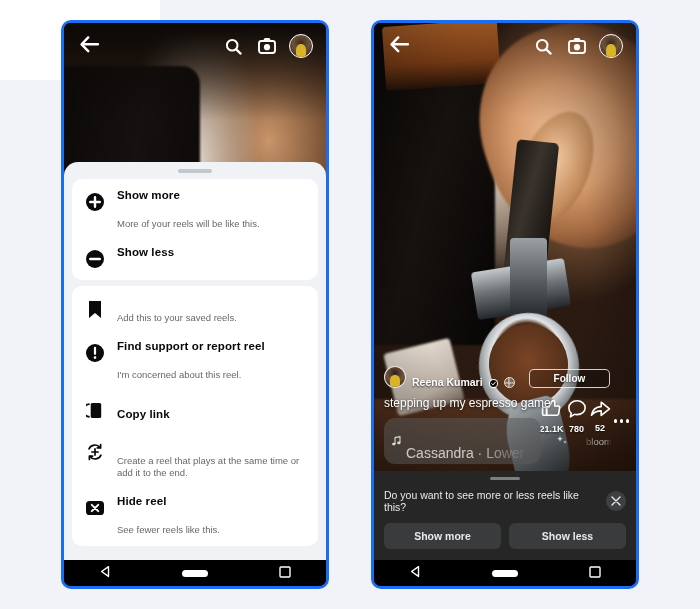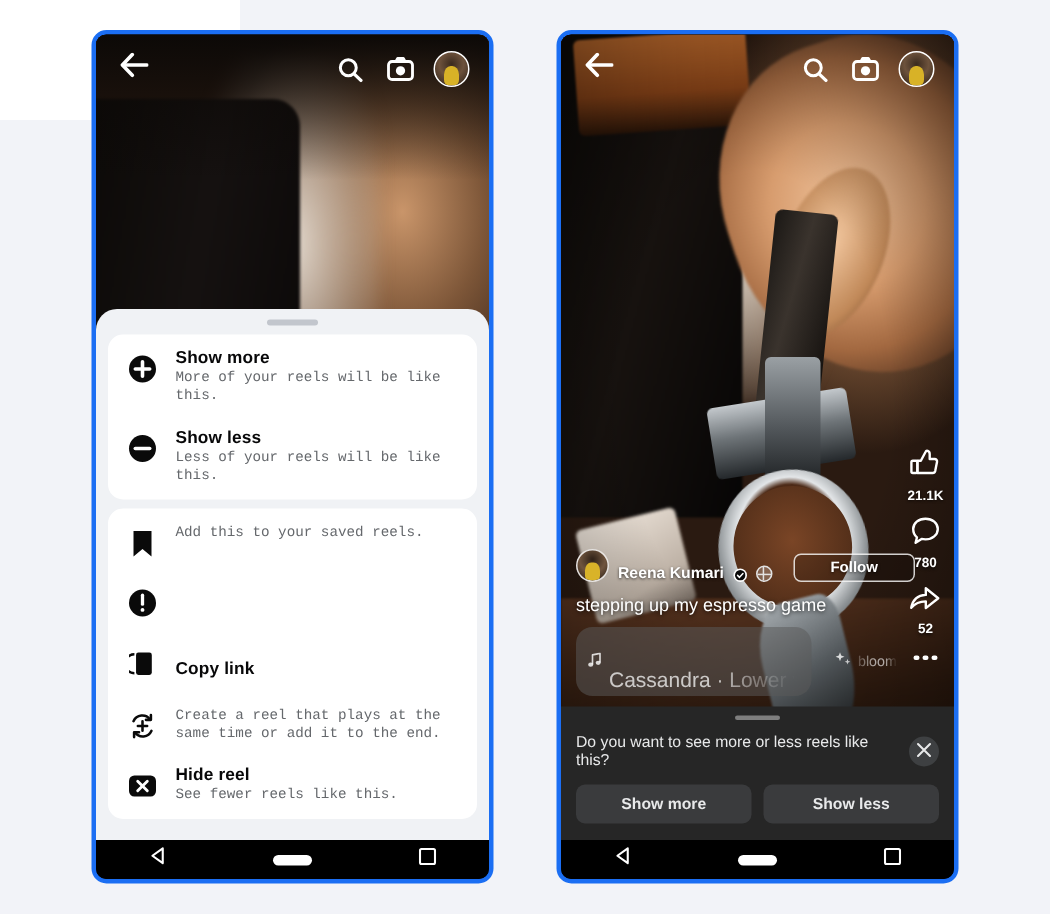--- a/index.html
+++ b/index.html
@@ -111,26 +111,26 @@
 
   
   .sheet{position:absolute;left:0;right:0;bottom:0;background:#f0f2f5;
      border-radius:14px 14px 0 0;z-index:8;padding:0 0 8px;}
   .grab{width:34px;height:4px;border-radius:2px;background:#c2c6cd;margin:7px auto 6px;}
   .group{background:#fff;border-radius:10px;margin:6px 8px;padding:2px 0;}
   .mrow{display:flex;align-items:flex-start;padding:8px 12px;gap:11px;}
   .mrow .ic{width:22px;height:22px;flex:none;display:flex;align-items:center;justify-content:center;margin-top:2px;}
   .mtxt{flex:1;min-width:0;}
   .mtitle{font-size:11.5px;font-weight:bold;color:#080809;line-height:13px;letter-spacing:.1px;}
-  .msub{font-size:9.5px;color:#65686c;line-height:12px;margin-top:0;font-family:Liberation Mono, monospace;}
+  .msub{font-size:9.5px;color:#65686c;line-height:12px;margin-top:16px;}
   .mrow.single{align-items:flex-end;padding:10px 12px;}
   .mrow.single .ic{margin-top:0;}
 
   
-  .rail{position:absolute;right:7px;bottom:120px;z-index:7;display:flex;flex-direction:column;
+  .rail{position:absolute;right:7px;bottom:120px;z-index:7;display:flex;flex-direction:row;
      align-items:center;gap:3px;}
   .railitem{display:flex;flex-direction:column;align-items:center;margin-bottom:6px;}
   .railcount{font-size:9px;color:#fff;font-weight:bold;margin-top:1px;
      text-shadow:0 1px 2px rgba(0,0,0,.65);}
   .dots{display:flex;gap:2.5px;margin-top:4px;}
   .dots i{width:3.5px;height:3.5px;border-radius:50%;background:#fff;display:block;}
 
   .meta{position:absolute;left:0;right:0;bottom:96px;z-index:7;padding:0 10px;box-sizing:border-box;}
   .profrow{display:flex;align-items:flex-end;gap:6px;}
   .pav{width:20px;height:20px;border-radius:50%;border:1.5px solid rgba(255,255,255,.85);
@@ -151,21 +151,21 @@
   .followbtn{margin-left:8px;border:1px solid rgba(255,255,255,.8);border-radius:5px;
      padding:3px 24px;font-size:10px;font-weight:bold;color:#fff;
      background:rgba(0,0,0,.18);text-shadow:0 1px 2px rgba(0,0,0,.6);}
   .caption{font-size:12px;color:#fff;margin-top:8px;text-shadow:0 1px 3px rgba(0,0,0,.8);}
   .musicrow{display:flex;align-items:center;gap:4px;margin-top:8px;}
   .musicpill{display:flex;align-items:center;gap:5px;background:rgba(90,90,90,.52);
      border-radius:11px;padding:3px 11px 3px 8px;max-width:138px;overflow:hidden;}
   .musictext{font-size:14px;color:rgba(255,255,255,.72);white-space:nowrap;overflow:hidden;
      -webkit-mask-image:linear-gradient(90deg,#000 55%,transparent 100%);
      mask-image:linear-gradient(90deg,#000 55%,transparent 100%);margin-top:24px;}
-  .aitag{display:flex;align-items:center;gap:4px;margin-left:12px;}
+  .aitag{display:flex;align-items:center;gap:18px;margin-left:12px;}
   .aitext{font-size:9.5px;color:rgba(255,255,255,.62);
      -webkit-mask-image:linear-gradient(90deg,rgba(0,0,0,.35) 0%,#000 40%,#000 70%,transparent 100%);
      mask-image:linear-gradient(90deg,rgba(0,0,0,.35) 0%,#000 40%,#000 70%,transparent 100%);}
 
   .prompt{position:absolute;left:0;right:0;bottom:0;background:#262626;z-index:9;
      padding:0 10px 11px;box-sizing:border-box;}
   .prompt .grab2{width:30px;height:3.5px;border-radius:2px;background:#7e7e7e;margin:6px auto 9px;}
   .prow{display:flex;align-items:center;justify-content:center;gap:20px;}
   .ptext{font-size:10.5px;color:#e8e9ea;flex:1;}
   .closebtn{width:20px;height:20px;border-radius:50%;background:#3e4042;display:flex;
@@ -251,21 +251,20 @@
           </div>
           <div class="mrow">
             <span class="ic">
               <svg width="20" height="20" viewBox="0 0 20 20">
                 <circle cx="10" cy="10" r="9" fill="#0a0a0a"></circle>
                 <path d="M5.2 10h9.6" stroke="#fff" stroke-width="2.4" stroke-linecap="round"></path>
               </svg>
             </span>
             <div class="mtxt">
               <div class="mtitle">Show less</div>
-              <div class="msub">Less of your reels will be like this.</div>
             </div>
           </div>
         </div>
 
         <div class="group">
           <div class="mrow">
             <span class="ic">
               <svg width="14" height="19" viewBox="0 0 14 19">
                 <path d="M1 1h12v17l-6-5-6 5z" fill="#0a0a0a"></path>
               </svg>
@@ -275,20 +274,24 @@
             </div>
           </div>
           <div class="mrow">
             <span class="ic">
               <svg width="20" height="20" viewBox="0 0 20 20">
                 <circle cx="10" cy="10" r="9" fill="#0a0a0a"></circle>
                 <path d="M10 4.8v6" stroke="#fff" stroke-width="2.2" stroke-linecap="round"></path>
                 <circle cx="10" cy="14.6" r="1.3" fill="#fff"></circle>
               </svg>
             </span>
+            <div class="mtxt">
+              <div class="mtitle">Find support or report reel</div>
+              <div class="msub">I'm concerned about this reel.</div>
+            </div>
           </div>
           <div class="mrow single">
             <span class="ic">
               <svg width="19" height="19" viewBox="0 0 19 19">
                 <path d="M3.6 3.2a5.6 5.6 0 0 0 0 12.6" fill="none" stroke="#0a0a0a" stroke-width="1.7"></path>
                 <path d="M6.3 2h7.3a1.6 1.6 0 0 1 1.6 1.6v11.8a1.6 1.6 0 0 1-1.6 1.6H6.3a1.6 1.6 0 0 1-1.6-1.6V3.6A1.6 1.6 0 0 1 6.3 2z" fill="#0a0a0a"></path>
               </svg>
             </span>
             <div class="mtxt">
               <div class="mtitle">Copy link</div>

